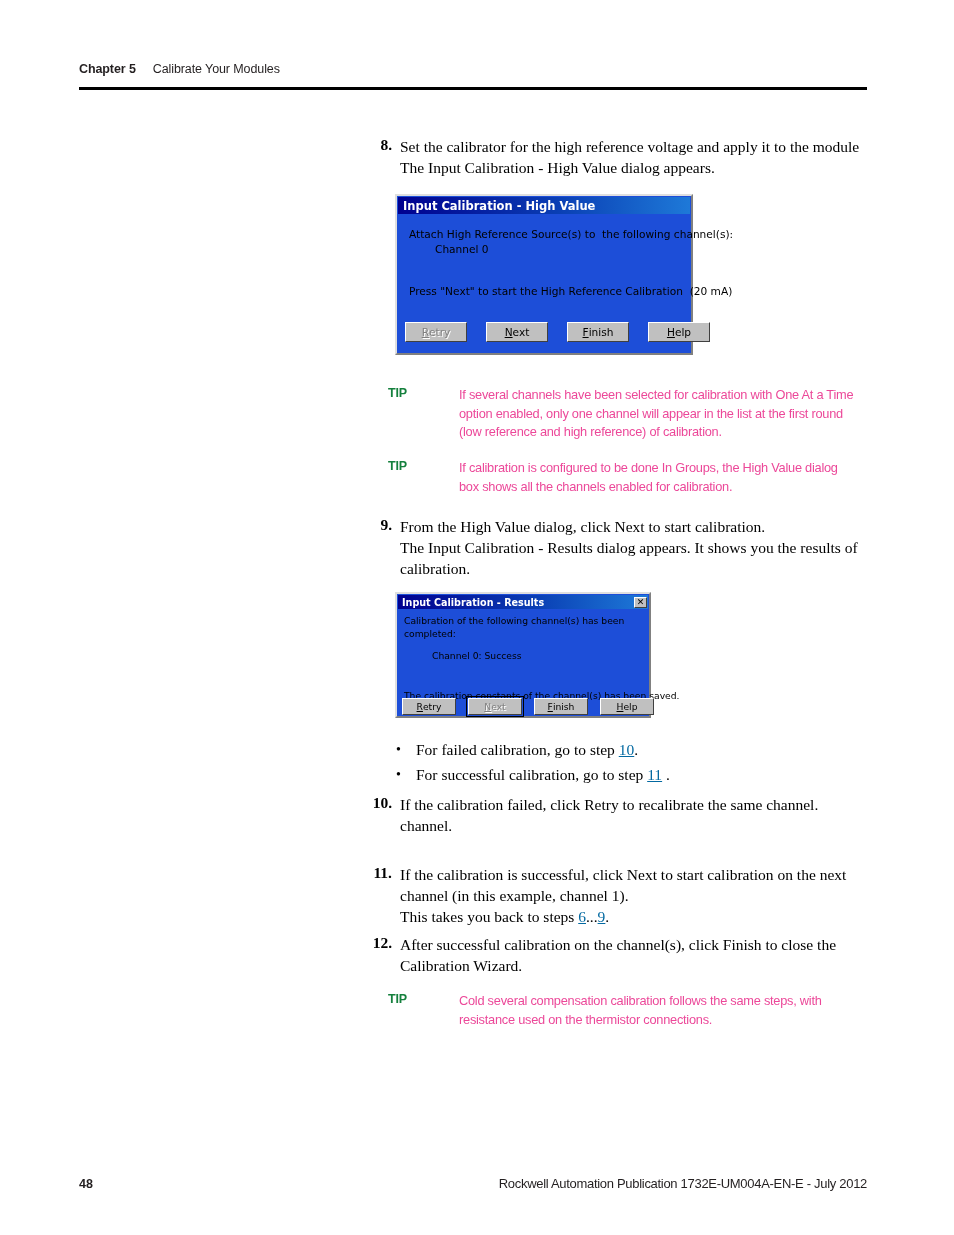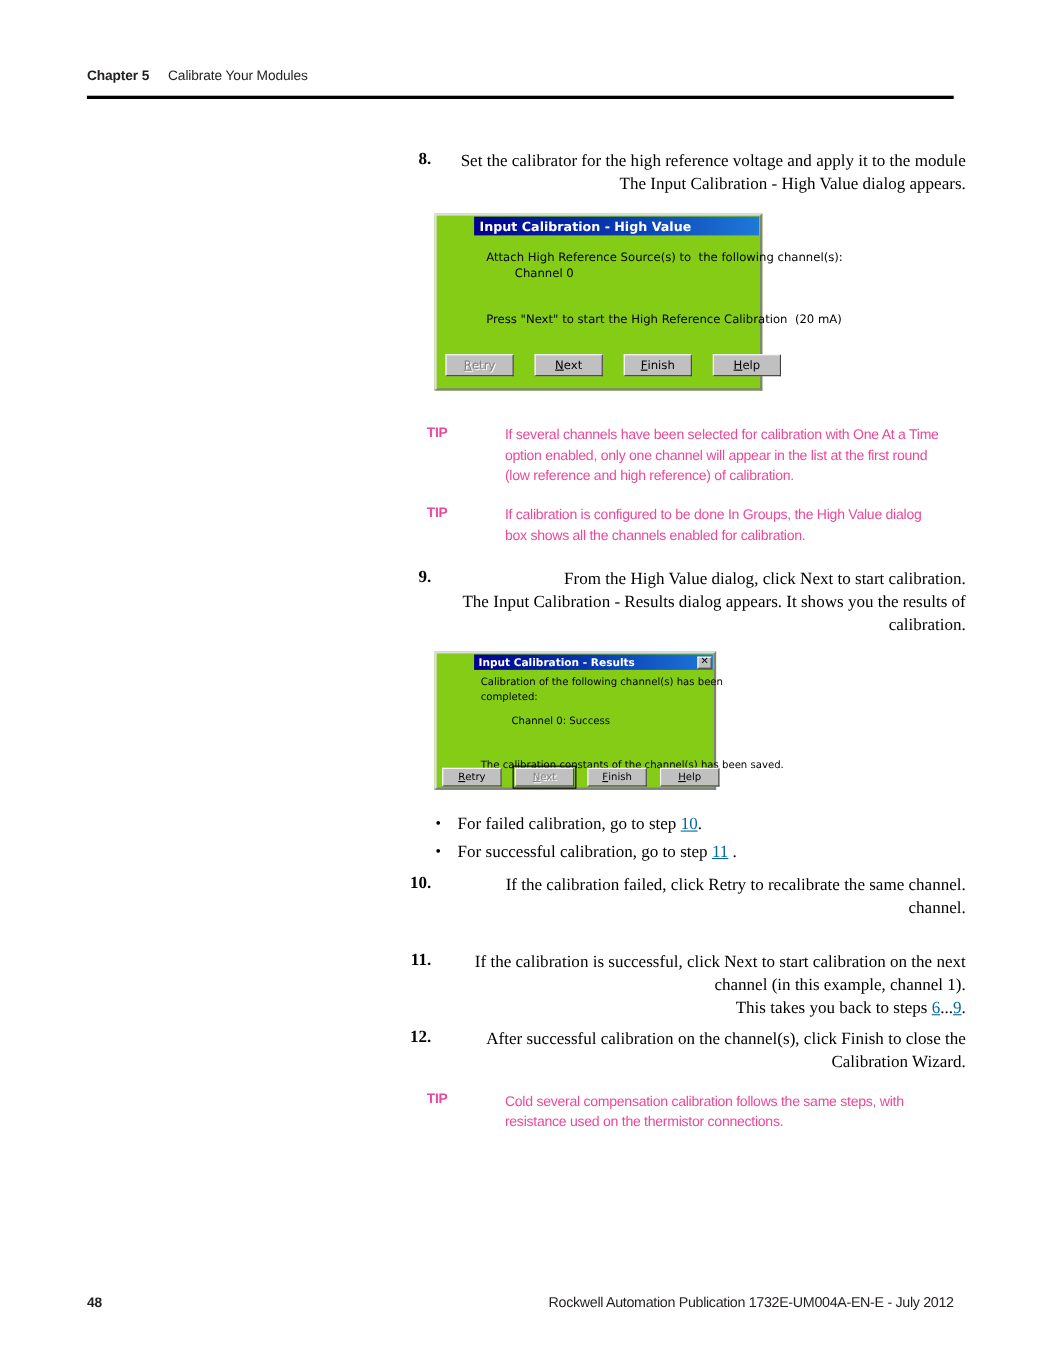--- a/index.html
+++ b/index.html
@@ -68,21 +68,20 @@
   .step-body {
     margin-left: 34px;
     font-family: "Liberation Serif", serif;
     font-size: 15.5px;
     line-height: 21px;
     color: #000000;
   }
   .step-body .ln {
     display: block;
     white-space: nowrap;
-    text-align: right;
   }
 
   a.xref, .xref {
     color: #0369a1;
     text-decoration: underline;
   }
 
   
   .bullets {
     position: absolute;
@@ -109,21 +108,21 @@
     left: 388px;
   }
   .tip-label {
     position: absolute;
     left: 0;
     top: 0;
     font-family: "Liberation Sans", sans-serif;
     font-weight: bold;
     font-size: 12.5px;
     letter-spacing: -0.2px;
-    color: #ec4899;
+    color: #15803d;
   }
   .tip-text {
     margin-left: 71px;
     font-family: "Liberation Sans", sans-serif;
     font-size: 12.8px;
     line-height: 18.5px;
     letter-spacing: -0.25px;
     color: #ec4899;
     width: 420px;
   }
@@ -133,30 +132,29 @@
   }
 
   
   .dlg-wrap {
     position: absolute;
     background: #ffffff;
     padding: 3px;
     box-sizing: border-box;
   }
   .dlg {
-    background: #84cc16;
+    background: #1d4ed8;
     border-top: 2px solid #dfdfdf;
     border-left: 2px solid #dfdfdf;
     border-right: 2px solid #808080;
     border-bottom: 2px solid #808080;
     box-sizing: border-box;
     font-family: "DejaVu Sans", sans-serif;
     position: relative;
     height: 100%;
-    padding-left: 33px;
   }
   .titlebar {
     background: linear-gradient(to right, #00008f 0%, #0a3fb4 55%, #1e79d8 100%);
     color: #ffffff;
     font-family: "DejaVu Sans", sans-serif;
     font-weight: bold;
     display: flex;
     align-items: center;
     justify-content: space-between;
     box-sizing: border-box;

